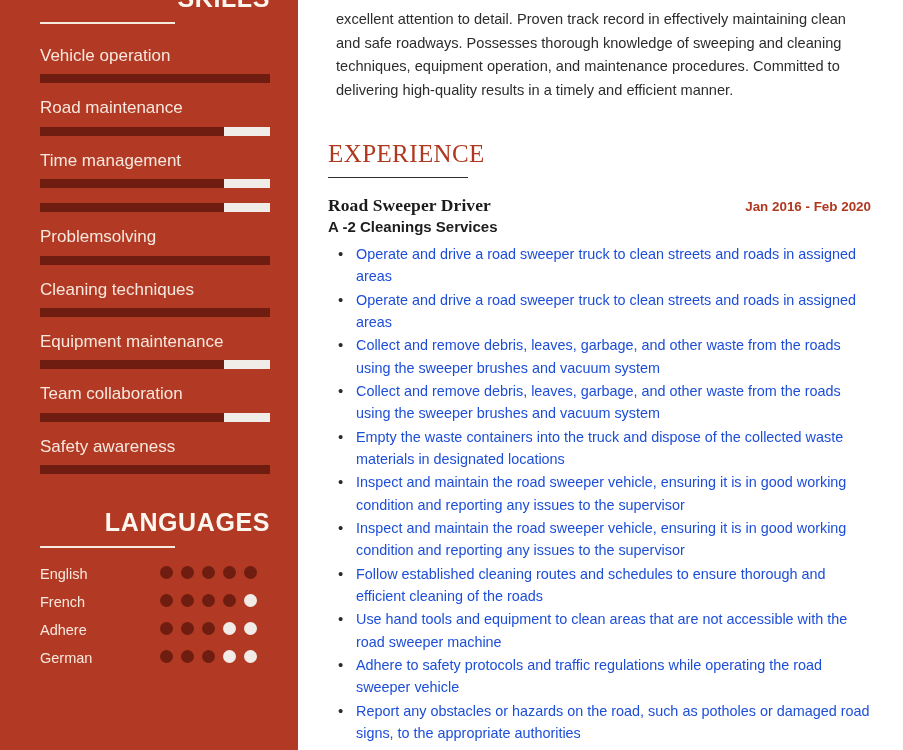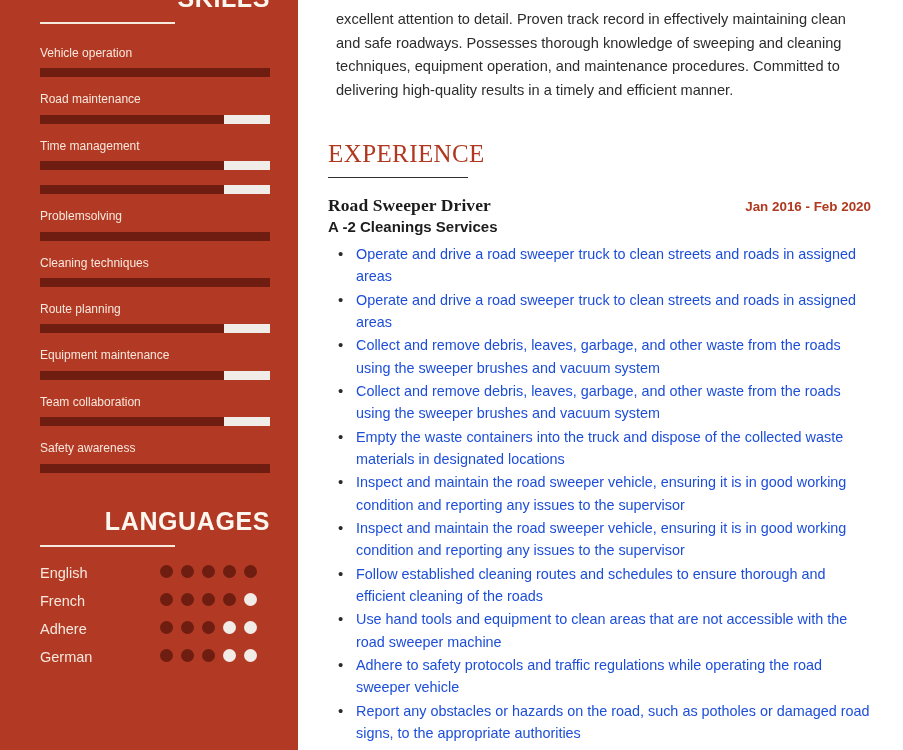--- a/index.html
+++ b/index.html
@@ -43,21 +43,21 @@
     height: 2px;
     background: #f6e9de;
     margin-top: 11px;
   }
 
   
   .skills-wrap { margin-top: 22px; }
   .skill { margin-bottom: 15px; }
   .skill-name {
     color: #f7e7dc;
-    font-size: 12px;
+    font-size: 17px;
     line-height: 1.2;
     margin-bottom: 8px;
     font-weight: 400;
   }
   .skill-track {
     width: 230px;
     height: 9px;
     background: #f0ece8;
     position: relative;
     overflow: hidden;
@@ -209,26 +209,20 @@
           <div class="skill">
             <div class="skill-name">Problemsolving</div>
             <div class="skill-track">
               <div class="skill-fill" style="width: 100%;"></div>
             </div>
           </div>
           <div class="skill">
             <div class="skill-name">Cleaning techniques</div>
             <div class="skill-track">
               <div class="skill-fill" style="width: 100%;"></div>
-            </div>
-          </div>
-          <div class="skill">
-            <div class="skill-name">Route planning</div>
-            <div class="skill-track">
-              <div class="skill-fill" style="width: 80%;"></div>
             </div>
           </div>
           <div class="skill">
             <div class="skill-name">Equipment maintenance</div>
             <div class="skill-track">
               <div class="skill-fill" style="width: 80%;"></div>
             </div>
           </div>
           <div class="skill">
             <div class="skill-name">Team collaboration</div>

